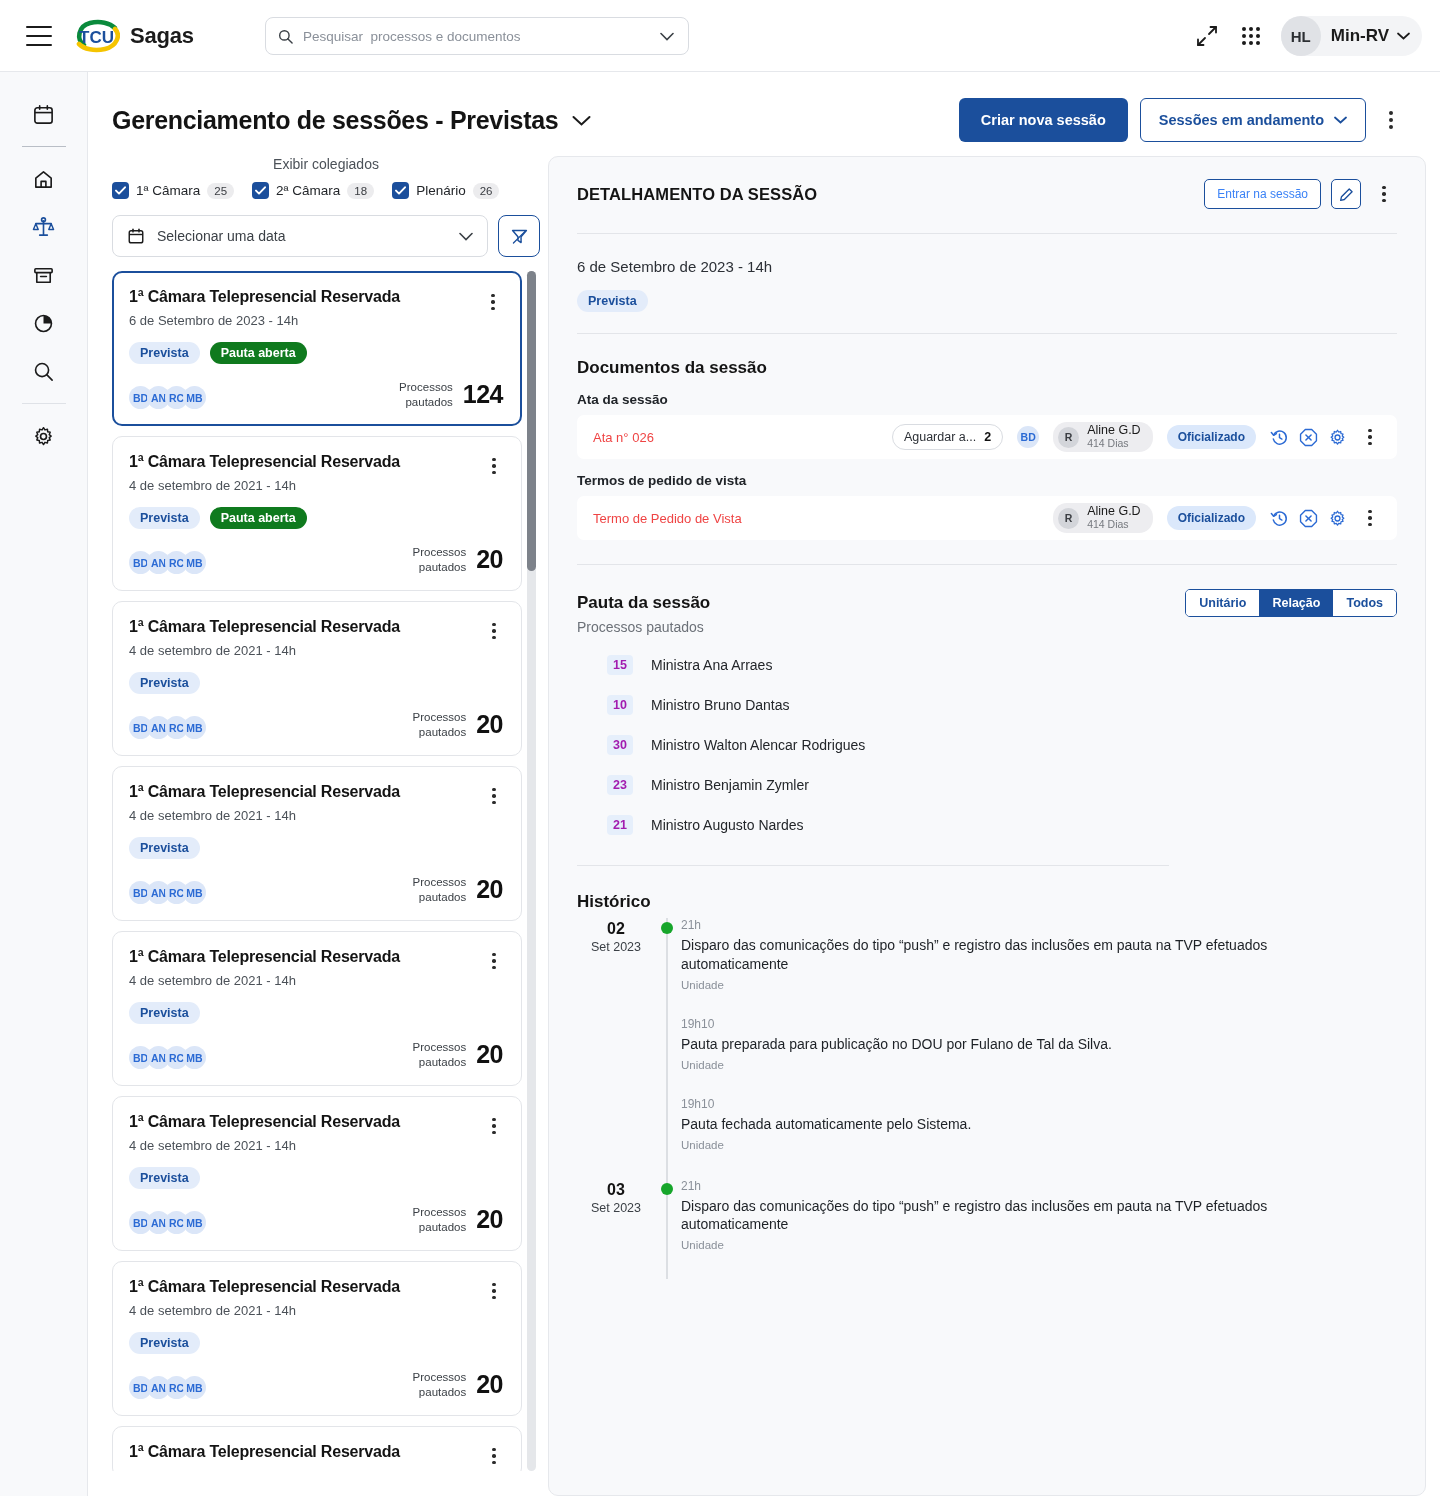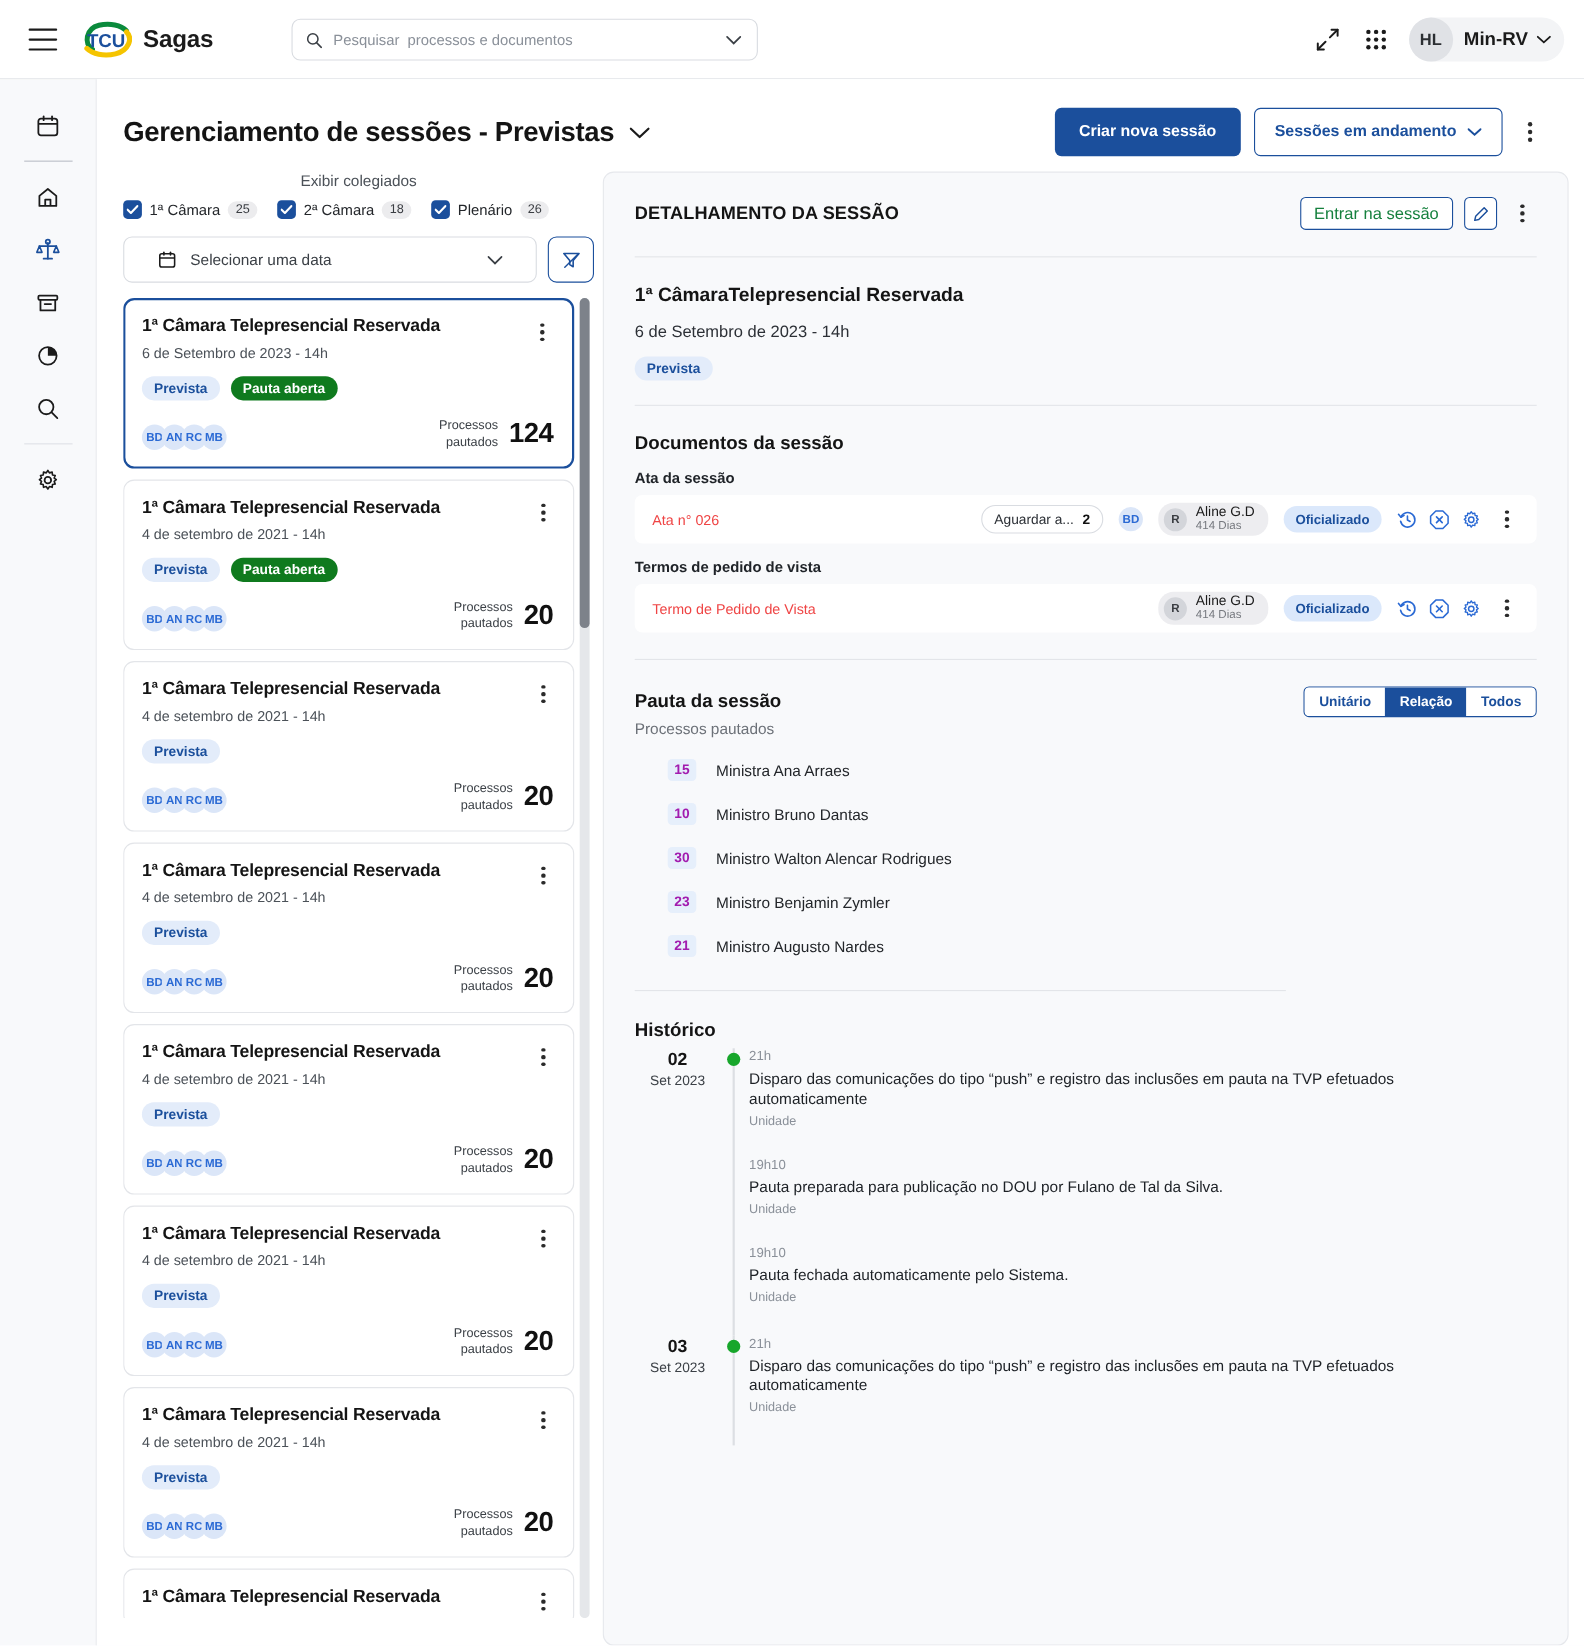--- a/index.html
+++ b/index.html
@@ -85,21 +85,21 @@
   .listcol { width:452px; flex:0 0 452px; padding-left:24px; position:relative; }
   .list-label { font-size:14px; color:#4b5158; margin-bottom:10px;text-align:center; }
   .colegiados { display:flex; align-items:center; gap:18px; margin-bottom:16px;}
   .chk-group { display:flex; align-items:center; gap:7px; cursor:pointer;}
   .chkbox { width:17px; height:17px; border-radius:4px; background:#1b4f9c; display:flex; align-items:center; justify-content:center;}
   .chk-label { font-size:13.5px; color:#23262a;}
   .count-pill { background:#ececee; color:#3a3d42; font-size:11.5px; border-radius:10px; padding:2px 7px; }
   .filterrow { display:flex; align-items:center; gap:10px; margin-bottom:14px;}
   .datepick {
     flex:1; height:42px; border:1px solid #d9dce1; border-radius:8px; background:#fff;
-    display:flex; align-items:center; padding:0 30px; cursor:pointer;
+    display:flex; align-items:center; padding:0 14px; cursor:pointer;
   }
   .datepick .dtxt { margin-left:12px; font-size:14px; color:#3b4046; flex:1;}
   .filter-btn { width:42px; height:42px; border:1.5px solid #1b4f9c; border-radius:8px; background:#fff; display:flex; align-items:center; justify-content:center; cursor:pointer;}
 
   .cards { height:1200px; overflow:hidden; padding-right:18px; position:relative;}
   .card {
     border:1px solid #e3e5e9; border-radius:10px; background:#fff;
     padding:16px 18px 16px 16px; margin-bottom:10px; cursor:pointer; position:relative;
   }
   .card.selected { border:2px solid #1b4f9c; padding:15px 17px 15px 15px;}
@@ -125,22 +125,22 @@
   
   .detail {
     margin:0 14px 0 8px; flex:1; background:#f8f9fb;
     border:1px solid #e6e8ec; border-radius:10px;
     padding: 22px 28px 0 28px; height:1340px; overflow:hidden;
   }
   .detail-head { display:flex; align-items:center; }
   .detail-head h2 { font-size:16.5px; font-weight:700; letter-spacing:0.1px; color:#141414;}
   .detail-head .right { margin-left:auto; display:flex; align-items:center; gap:10px;}
   .btn-small-outline {
-    height:30px; border:1px solid #1b4f9c; color:#15803d; background:#fff;
-    border-radius:5px; font-size:15px; padding:0 12px; cursor:pointer;
+    height:30px; border:1px solid #1b4f9c; color:#3b82f6; background:#fff;
+    border-radius:5px; font-size:12px; padding:0 12px; cursor:pointer;
     font-family:"Liberation Sans", sans-serif;
   }
   .icon-sq { width:30px; height:30px; border:1px solid #1b4f9c; border-radius:5px; background:#fff; display:flex; align-items:center; justify-content:center; cursor:pointer;}
   .rule { height:1px; background:#e3e5e9; margin:24px 0; }
   .sess-title { font-size:17.5px; font-weight:700; color:#141414;}
   .sess-date { font-size:15px; color:#2c3036; margin-top:14px;}
   .sess-badge { margin-top:16px; display:inline-block;}
 
   .sec-title { font-size:17px; font-weight:700; color:#141414;}
   .sub-title { font-size:13.5px; font-weight:700; color:#202429; margin:14px 0 8px 0;}
@@ -600,21 +600,20 @@
             <div class="kebab">
                 <b></b>
                 <b></b>
                 <b></b>
               </div>
           </div>
         </div>
 
         <div class="rule"></div>
 
-        <div class="sess-title">1ª CâmaraTelepresencial Reservada</div>
         <div class="sess-date">6 de Setembro de 2023 - 14h</div>
         <div class="sess-badge"><span class="badge prevista">Prevista</span></div>
 
         <div class="rule"></div>
 
         <div class="sec-title">Documentos da sessão</div>
 
         <div class="sub-title">Ata da sessão</div>
         <div class="docrow">
           <span class="doclink">Ata n° 026</span>

